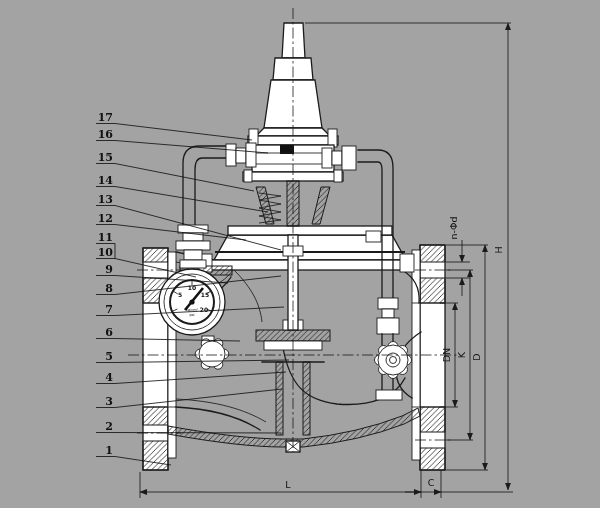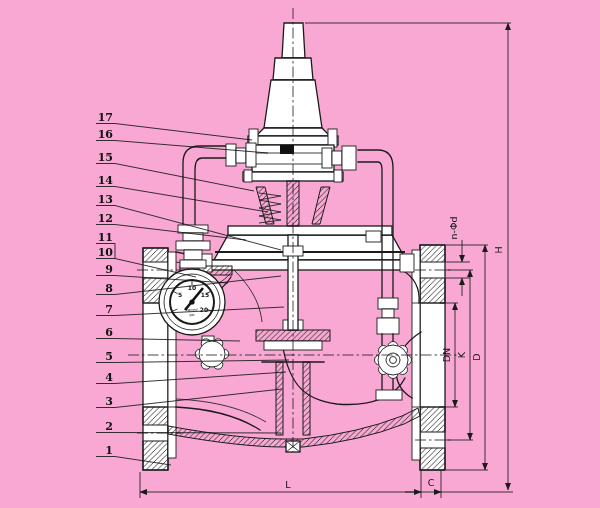--- a/index.html
+++ b/index.html
@@ -1,16 +1,16 @@
 <!DOCTYPE html>
 <html><head>
 <meta charset="utf-8">
 <style>
   html,body{margin:0;padding:0;background:#ffffff;}
-  .stage{position:relative;width:600px;height:508px;background:#f9a8d4;overflow:hidden;
+  .stage{position:relative;width:600px;height:508px;background:#a3a3a3;overflow:hidden;
          font-family:"DejaVu Sans",sans-serif;}
   svg{display:block}
   .ln{stroke:#1b1b1b;fill:none;stroke-width:1.3;stroke-linecap:square;stroke-linejoin:miter}
   .tn{stroke:#1b1b1b;fill:none;stroke-width:.85}
   .tk{stroke:#1b1b1b;fill:none;stroke-width:2}
   .w{fill:#ffffff;stroke:#1b1b1b;stroke-width:1.3}
   .wt{fill:#ffffff;stroke:#1b1b1b;stroke-width:.9}
   .hz{fill:url(#hat);stroke:#1b1b1b;stroke-width:1}
   .blk{fill:#111;stroke:none}
   .cl{stroke:#1b1b1b;fill:none;stroke-width:.8;stroke-dasharray:11 3 2.5 3}

